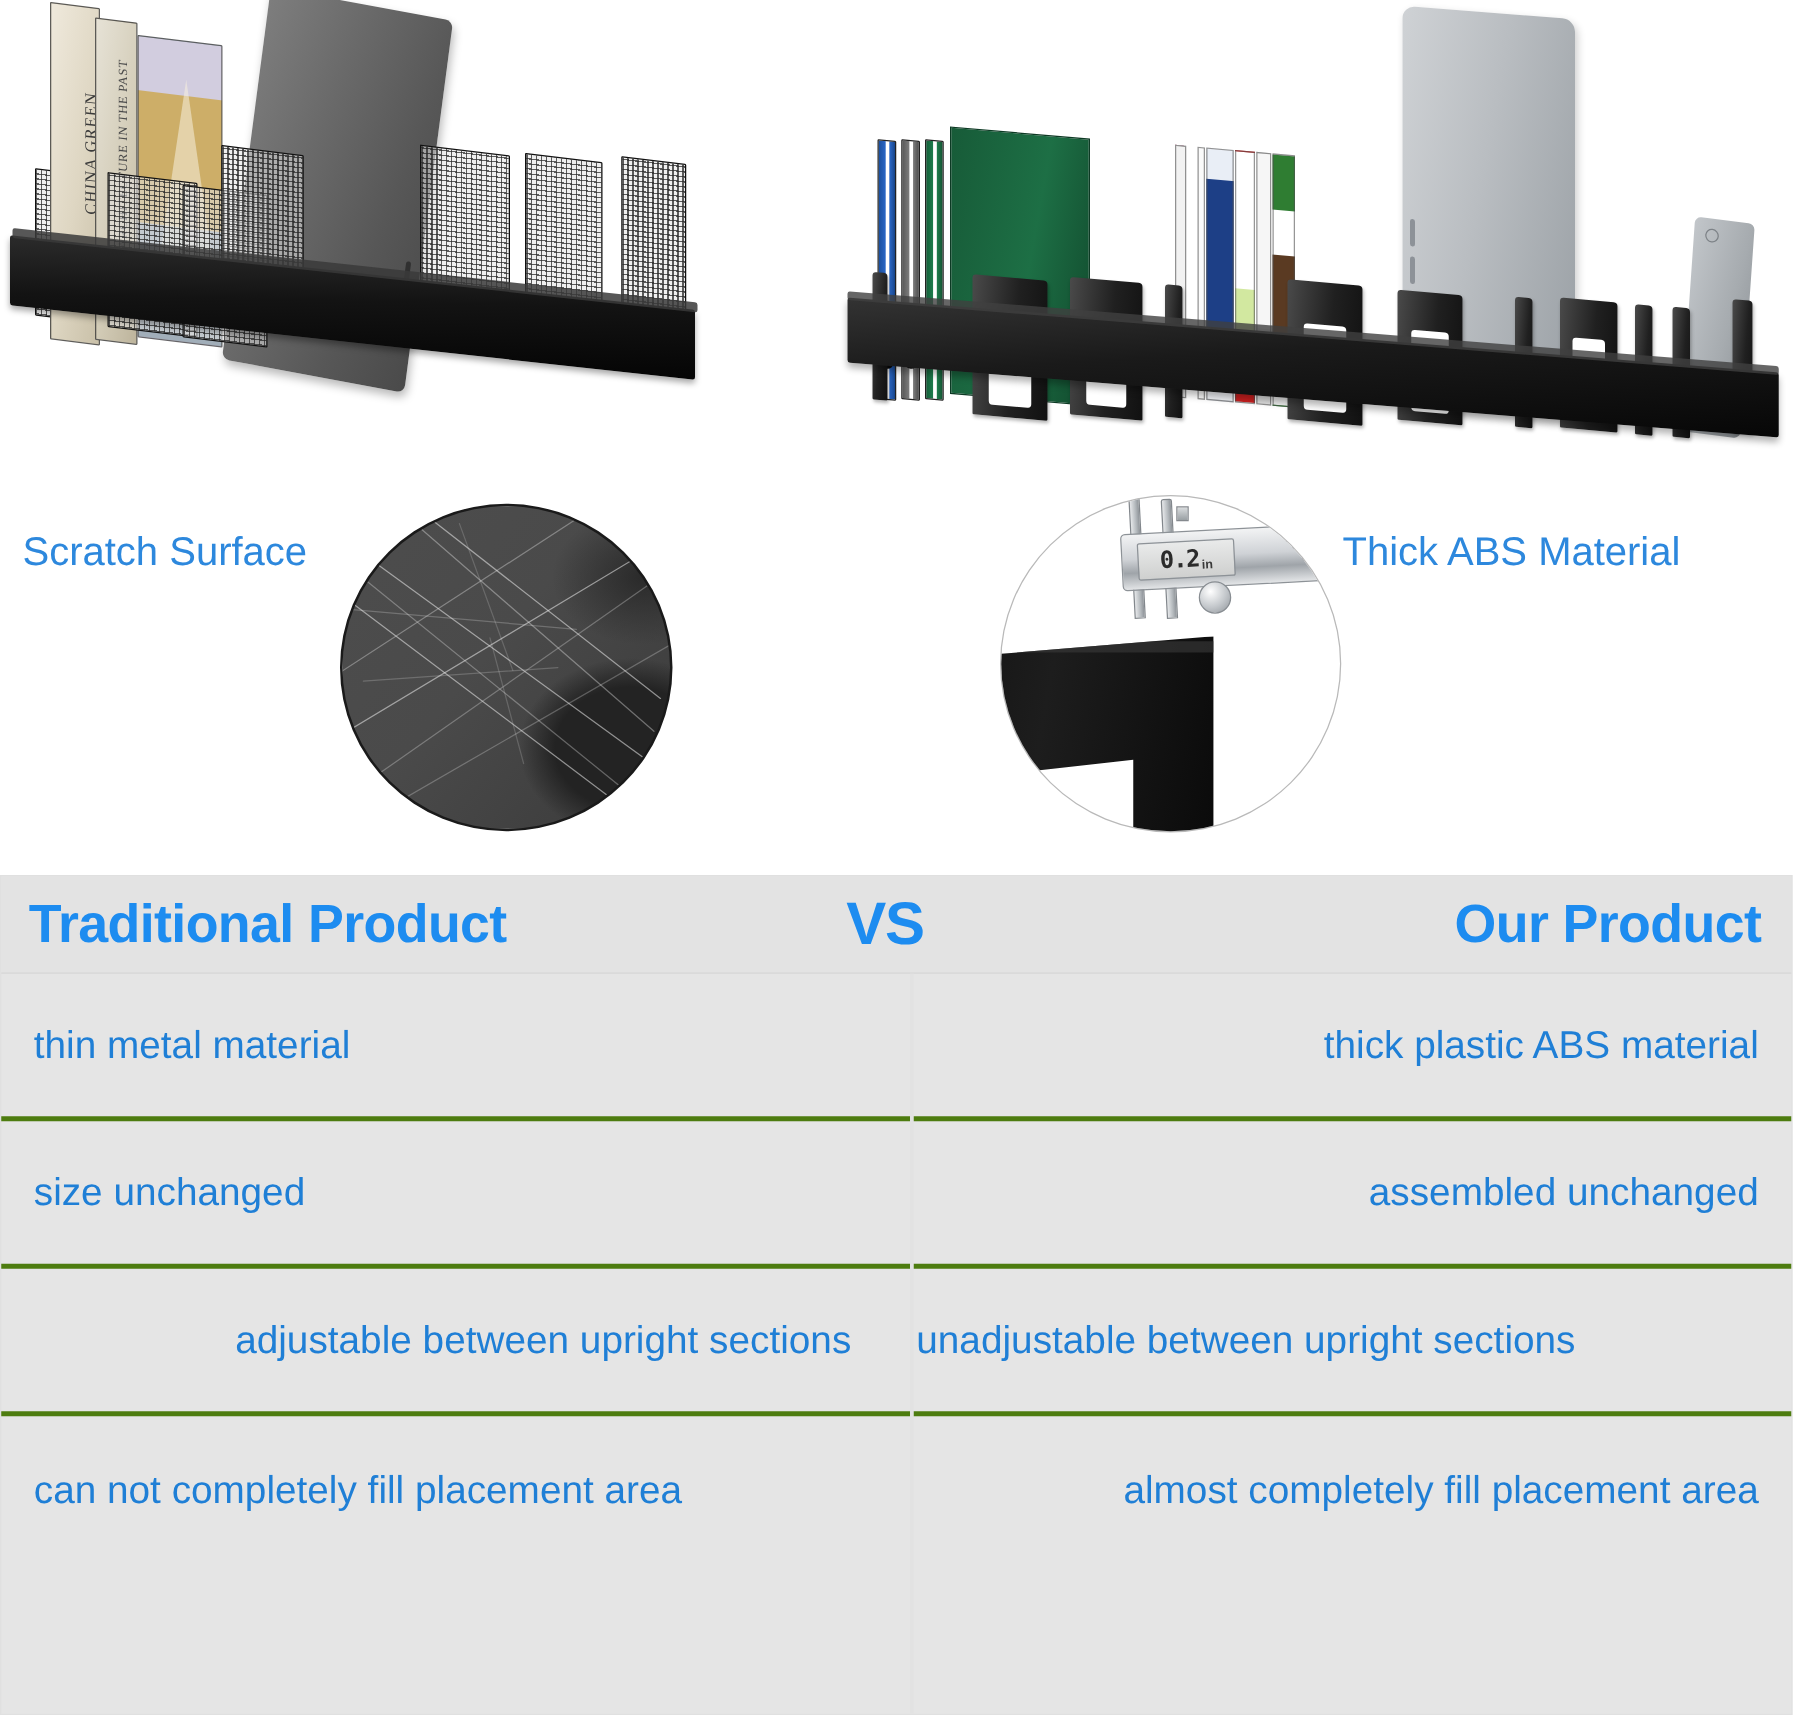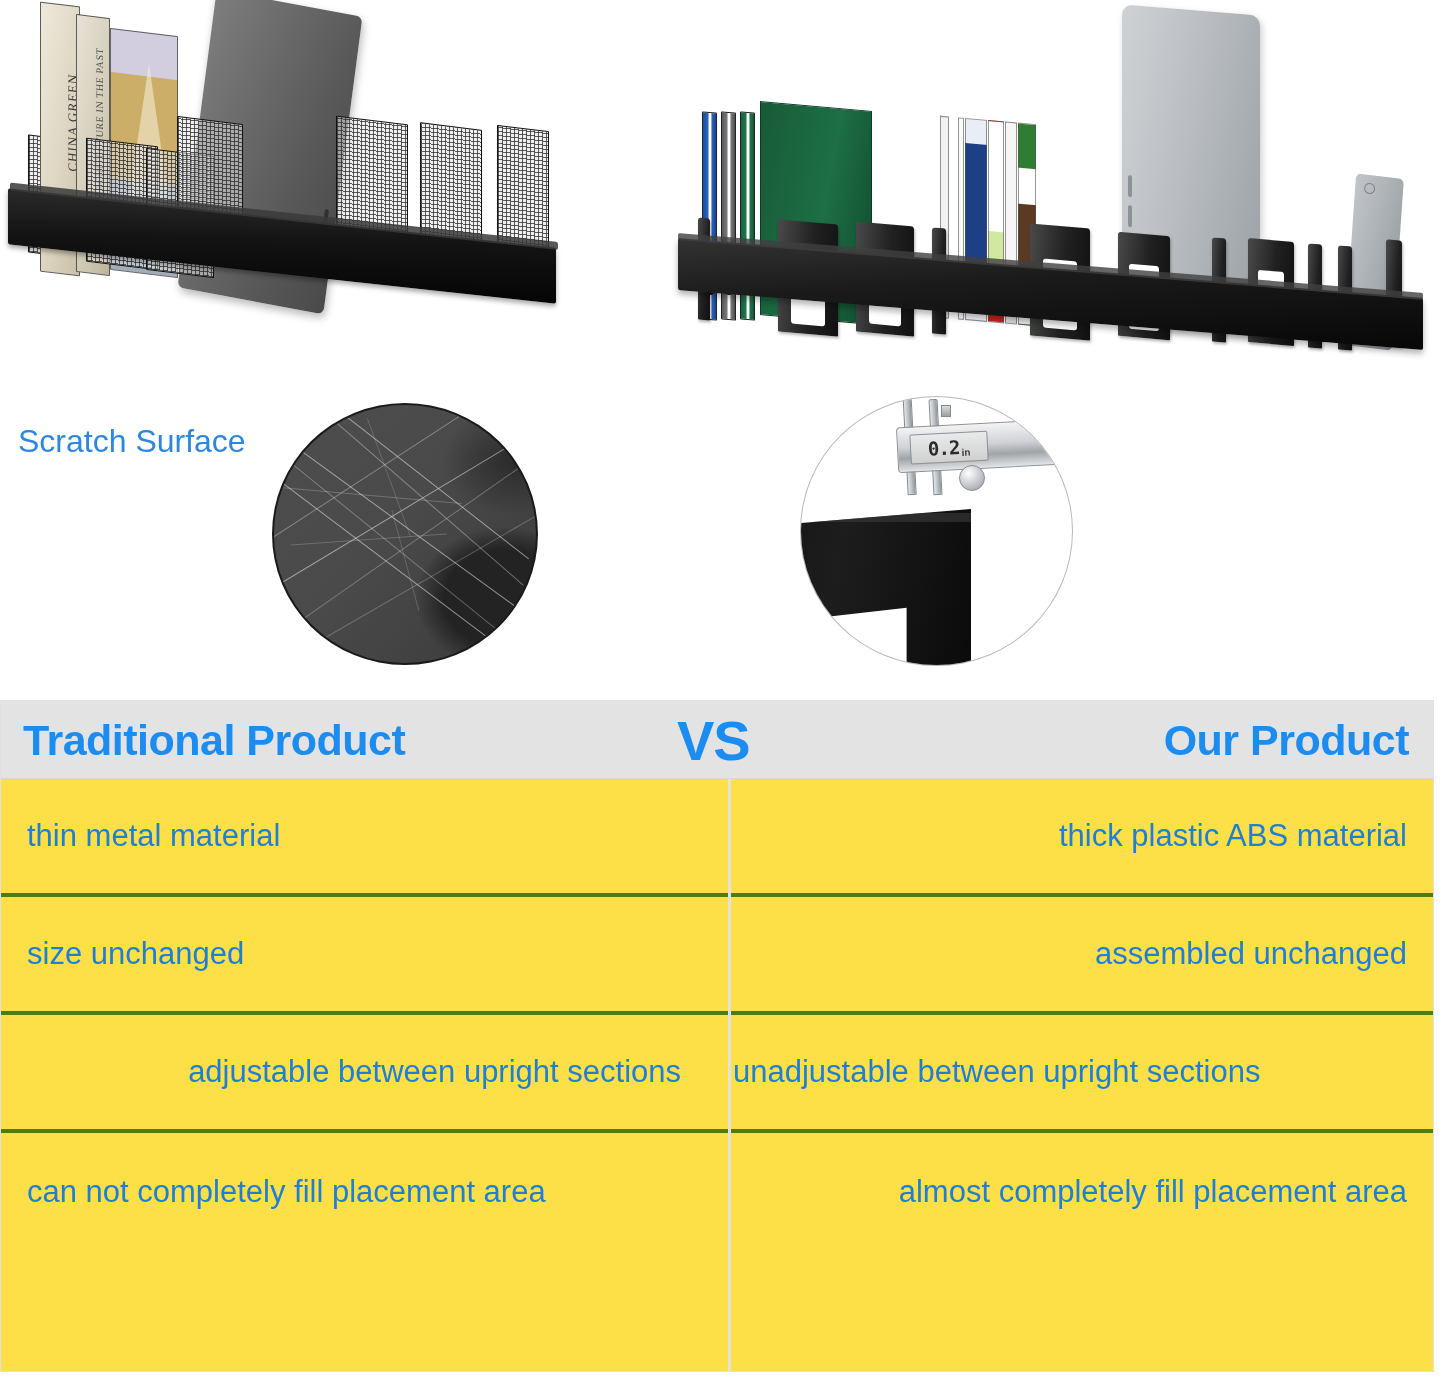--- a/index.html
+++ b/index.html
@@ -247,36 +247,36 @@
     border: 1px solid #888d92;
   }
   .caliper-thumb {
     position: absolute; left: 140px; top: 8px; width: 10px; height: 12px;
     background: linear-gradient(180deg,#d9dcde,#9aa0a4); border: 1px solid #85898e;
   }
 
   
   .vs-table {
     position: absolute; left: 0; top: 700px; width: 1434px; height: 672px;
-    background: #fde047;
+    background: #e5e5e5;
     border: 1px solid #e0e0e0;
   }
   .vs-head {
     position: relative; height: 78px; background: #e3e3e3;
     border-bottom: 1px solid #d6d6d6;
   }
   .vs-head .h-left, .vs-head .h-right, .vs-head .h-mid {
     position: absolute; top: 50%; transform: translateY(-50%);
     color: #1d8cf0; font-weight: 700;
     font-family: "Liberation Sans", sans-serif;
     white-space: nowrap;
   }
   .vs-head .h-left  { left: 22px;  font-size: 43px; letter-spacing: -0.5px; }
   .vs-head .h-right { right: 24px; font-size: 43px; letter-spacing: -0.5px; }
-  .vs-head .h-mid   { left: 676px; font-size: 56px; letter-spacing: -1px; }
+  .vs-head .h-mid   { left: 676px; font-size: 48px; letter-spacing: -1px; }
 
   .vs-body { position: relative; height: 592px; }
   .vs-col-divider {
     position: absolute; left: 727px; top: 0; width: 3px; height: 592px;
     background: #e2e2e2; z-index: 3;
   }
   .vs-row {
     display: flex; height: 118px; align-items: center;
     border-bottom: 4px solid #4d7c0f;
   }
@@ -391,20 +391,21 @@
       <div class="caliper-thumb"></div>
       <div class="caliper-body">
         <div class="caliper-screen">
           <span class="cal-val">0.2</span>
           <span class="cal-unit">in</span>
         </div>
       </div>
       <div class="caliper-knob"></div>
     </div>
 
+    <div class="callout-label" id="lbl-abs">Thick ABS Material</div>
   </div>
 
   <div class="vs-table">
 
     <div class="vs-head">
       <div class="h-left">Traditional Product</div>
       <div class="h-mid">VS</div>
       <div class="h-right">Our Product</div>
     </div>
 

